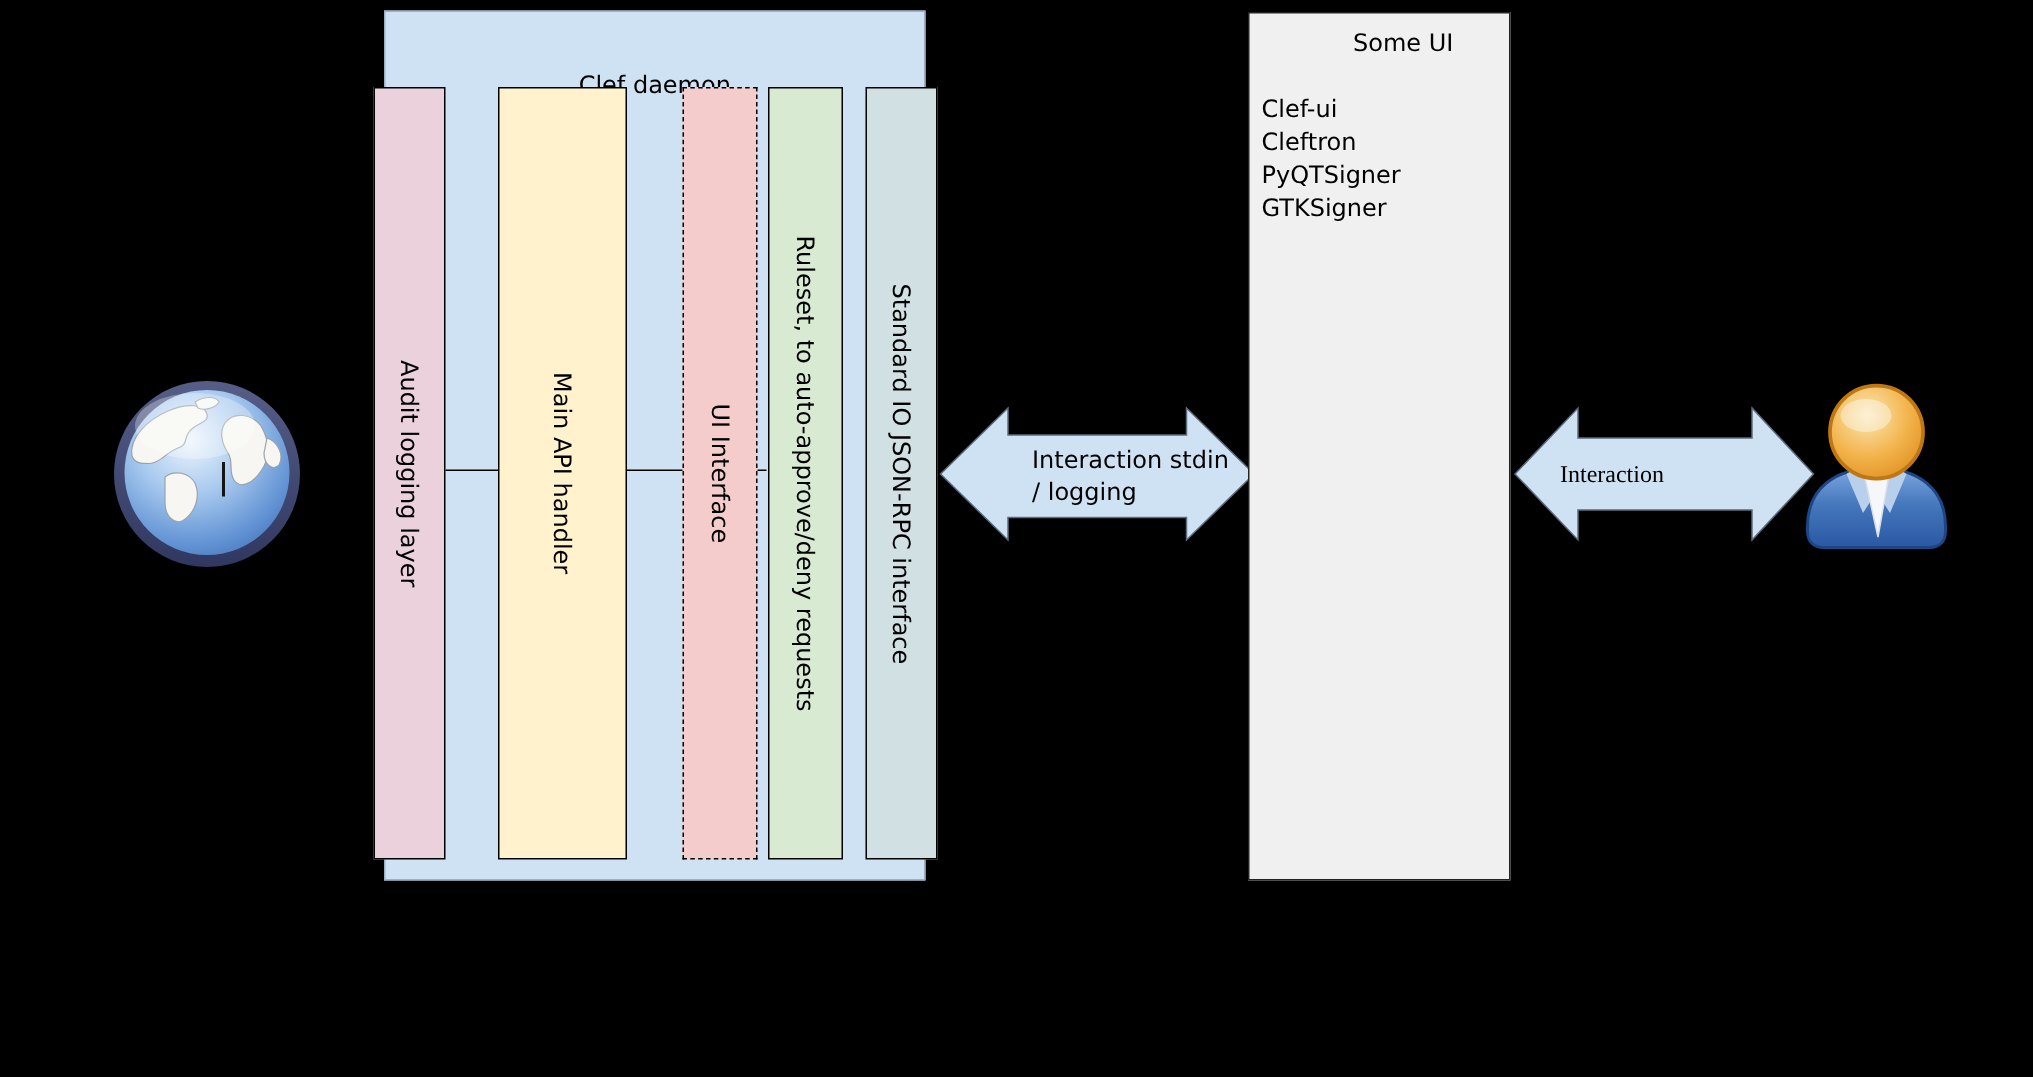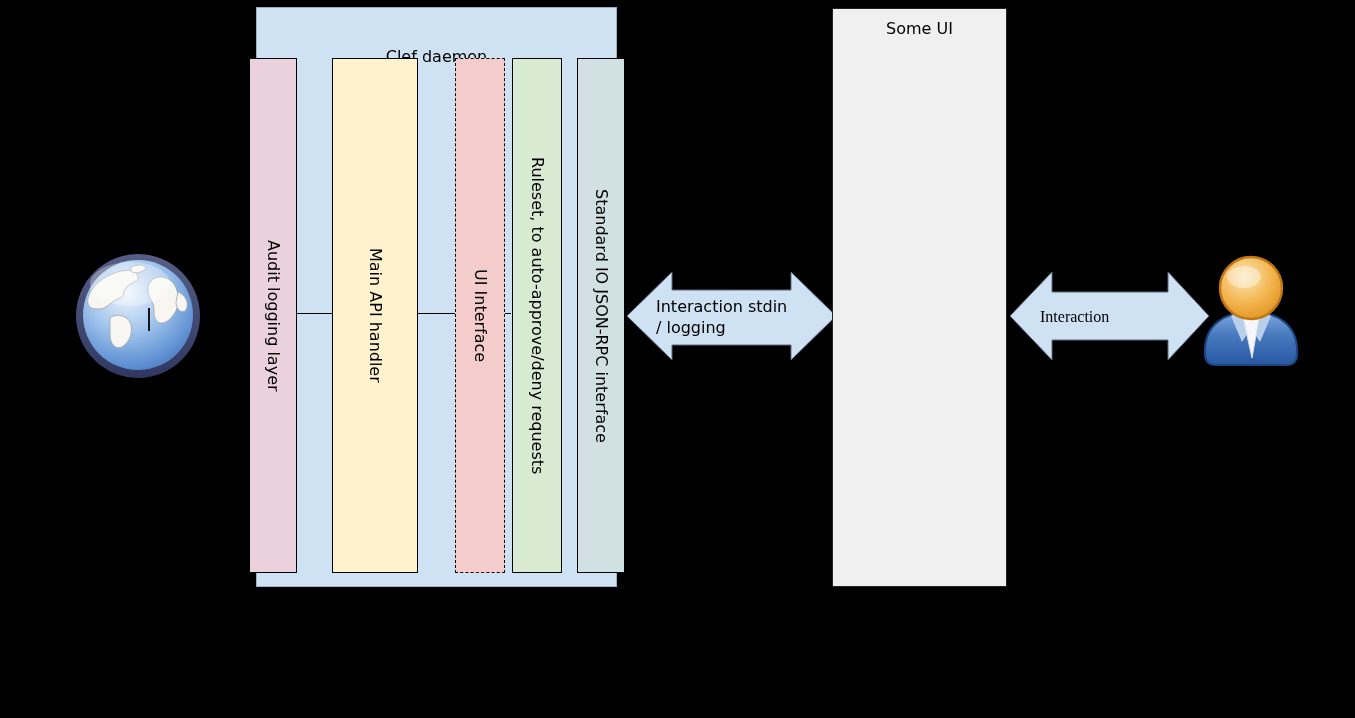--- a/index.html
+++ b/index.html
@@ -24,27 +24,27 @@
 
   
   .seg{top:313px;height:1px;background:#000;}
   .seg1{left:297px;width:35px;}
   .seg2{left:418px;width:93px;}
   .globe-stub{left:148px;top:308px;width:2px;height:23px;background:#151515;}
 
   
   .someui-box{left:832px;top:8px;width:175px;height:579px;background:#f0f0f0;
               border:1px solid #222;box-sizing:border-box;}
-  .someui-title{left:832px;top:19px;width:175px;text-align:center;font-size:16px;}
+  .someui-title{left:832px;top:19px;width:175px;text-align:center;font-size:16px;padding-left:16px;}
   .someui-list{left:841px;top:62px;margin:0;padding:0;list-style:none;
                font-size:16px;line-height:22px;}
 
   
   .arrow-label{font-size:16px;line-height:21px;}
-  .lbl-left{left:656px;top:296px;}
+  .lbl-left{left:688px;top:296px;}
   .lbl-right{left:1040px;top:306px;font-family:Liberation Serif, serif;}
 </style>
 </head>
 <body>
 
 <div class="stage">
 
   <svg class="abs" style="left:74px;top:252px;" width="128" height="128" viewBox="0 0 128 128">
     <defs>
       <linearGradient id="gRing" x1="0" y1="0" x2="0" y2="1">
@@ -95,20 +95,26 @@
   <svg class="abs" style="left:626px;top:271px;" width="211" height="90" viewBox="0 0 211 90">
     <polygon points="1,45 46,1 46,19 165,19 165,1 210,45 165,89 165,74 46,74 46,89" fill="#cfe2f3" stroke="#5c6b7c" stroke-width="1"></polygon>
   </svg>
   <div class="abs arrow-label lbl-left">
     <div>Interaction stdin</div>
     <div>/ logging</div>
   </div>
 
   <div class="abs someui-box"></div>
   <div class="abs someui-title">Some UI</div>
+  <ul class="abs someui-list">
+    <li>Clef-ui</li>
+    <li>Cleftron</li>
+    <li>PyQTSigner</li>
+    <li>GTKSigner</li>
+  </ul>
 
   <svg class="abs" style="left:1009px;top:271px;" width="201" height="90" viewBox="0 0 201 90">
     <polygon points="1,45 43,1 43,21 159,21 159,1 200,45 159,89 159,69 43,69 43,89" fill="#cfe2f3" stroke="#5c6b7c" stroke-width="1"></polygon>
   </svg>
   <div class="abs arrow-label lbl-right">Interaction</div>
 
   <svg class="abs" style="left:1200px;top:252px;" width="102" height="115" viewBox="0 0 102 115">
     <defs>
       <linearGradient id="pBody" x1="0" y1="0" x2="0" y2="1">
         <stop offset="0" stop-color="#7fa8e0"></stop>

